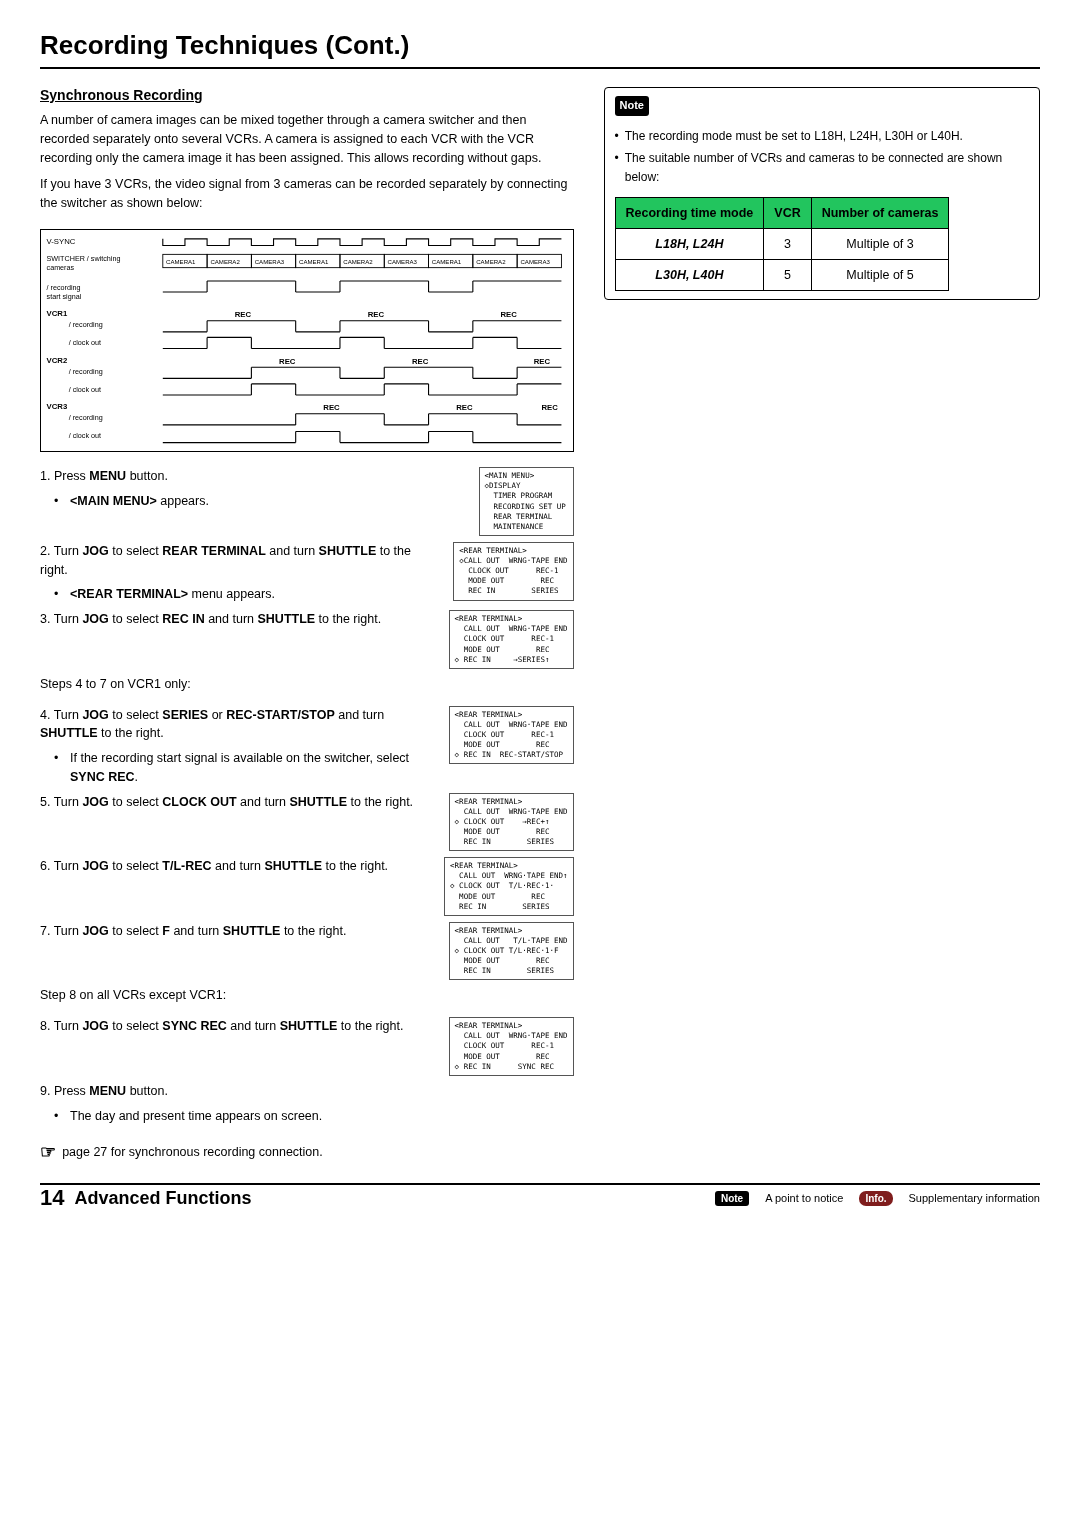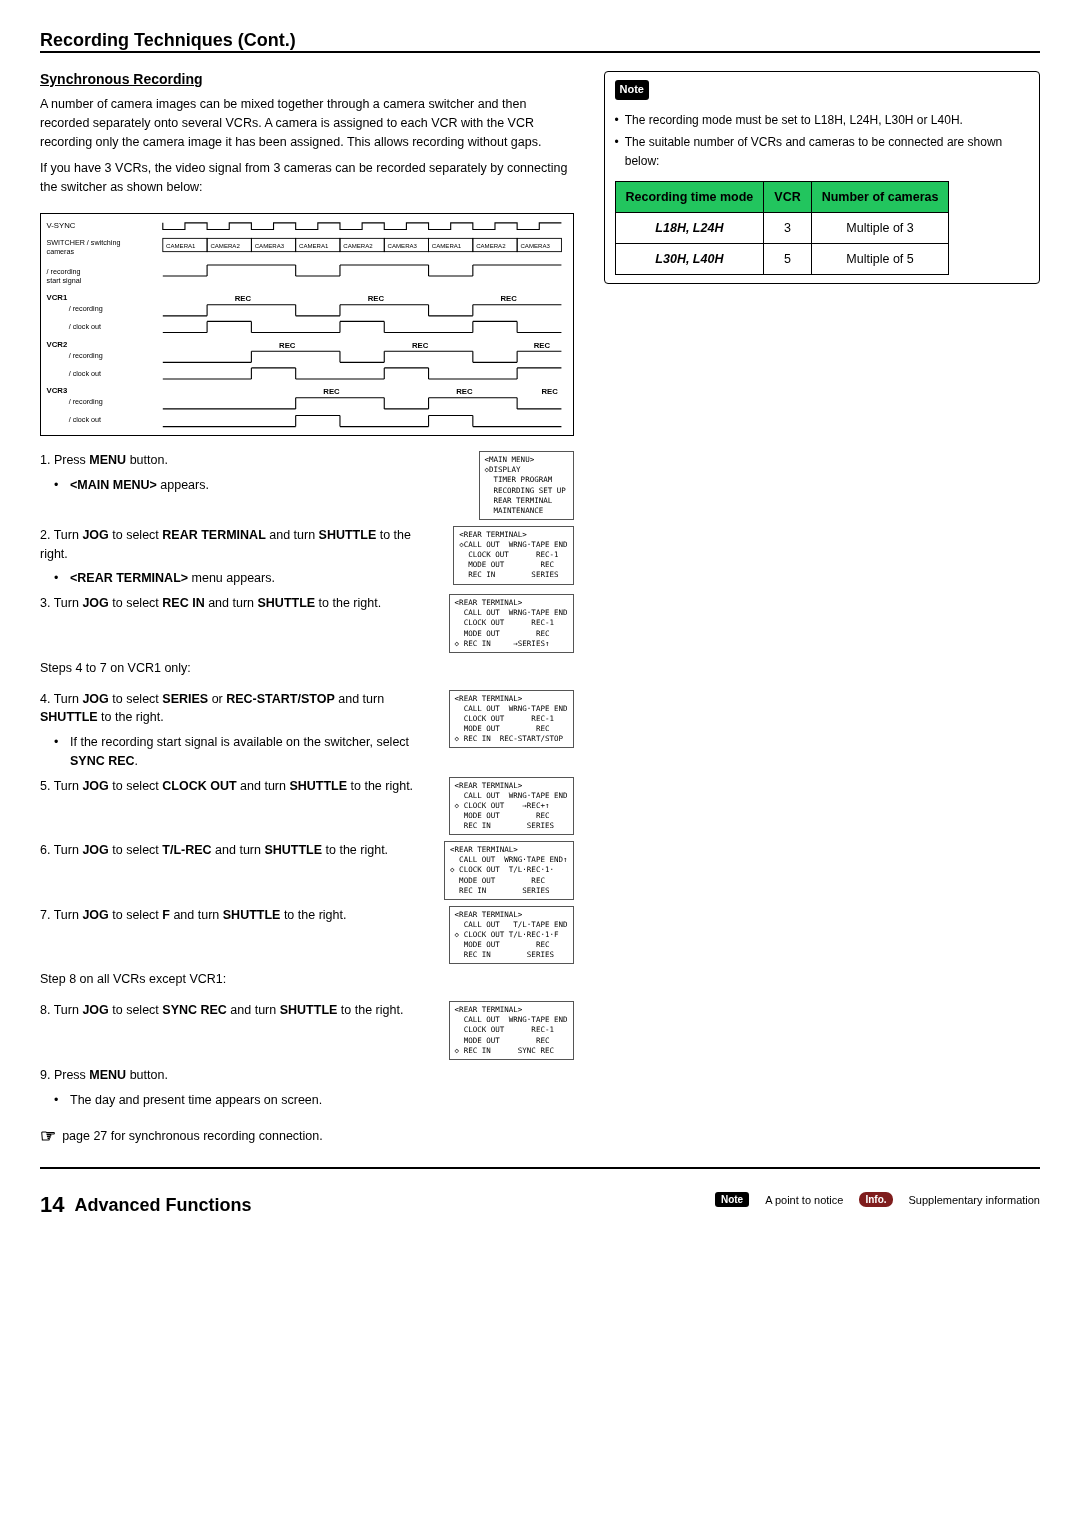--- a/index.html
+++ b/index.html
@@ -7,24 +7,25 @@
       font-family: Arial, Helvetica, sans-serif;
       font-size: 13px;
       background: #fff;
       color: #000;
       width: 1080px;
       min-height: 1528px;
       padding: 30px 40px 20px 40px;
     }
 
     .page-title {
-      font-size: 18px;
+      font-size: 26px;
       font-weight: bold;
       margin-bottom: 18px;
       border-bottom: 2px solid #000;
+      padding-bottom: 6px;
     }
 
     .two-col {
       display: flex;
       gap: 30px;
     }
 
     .col-left {
       flex: 1.1;
     }
@@ -138,25 +139,25 @@
     }
 
     .rec-table .bold-italic {
       font-weight: bold;
       font-style: italic;
     }
 
     
     .page-footer {
       display: flex;
-      align-items: flex-start;
+      align-items: center;
       justify-content: space-between;
       border-top: 2px solid #000;
       margin-top: 20px;
-      padding-top: 23px;
+      padding-top: 0;
     }
 
     .page-num-box {
       display: flex;
       align-items: center;
       gap: 10px;
     }
 
     .page-num {
       font-size: 22px;

